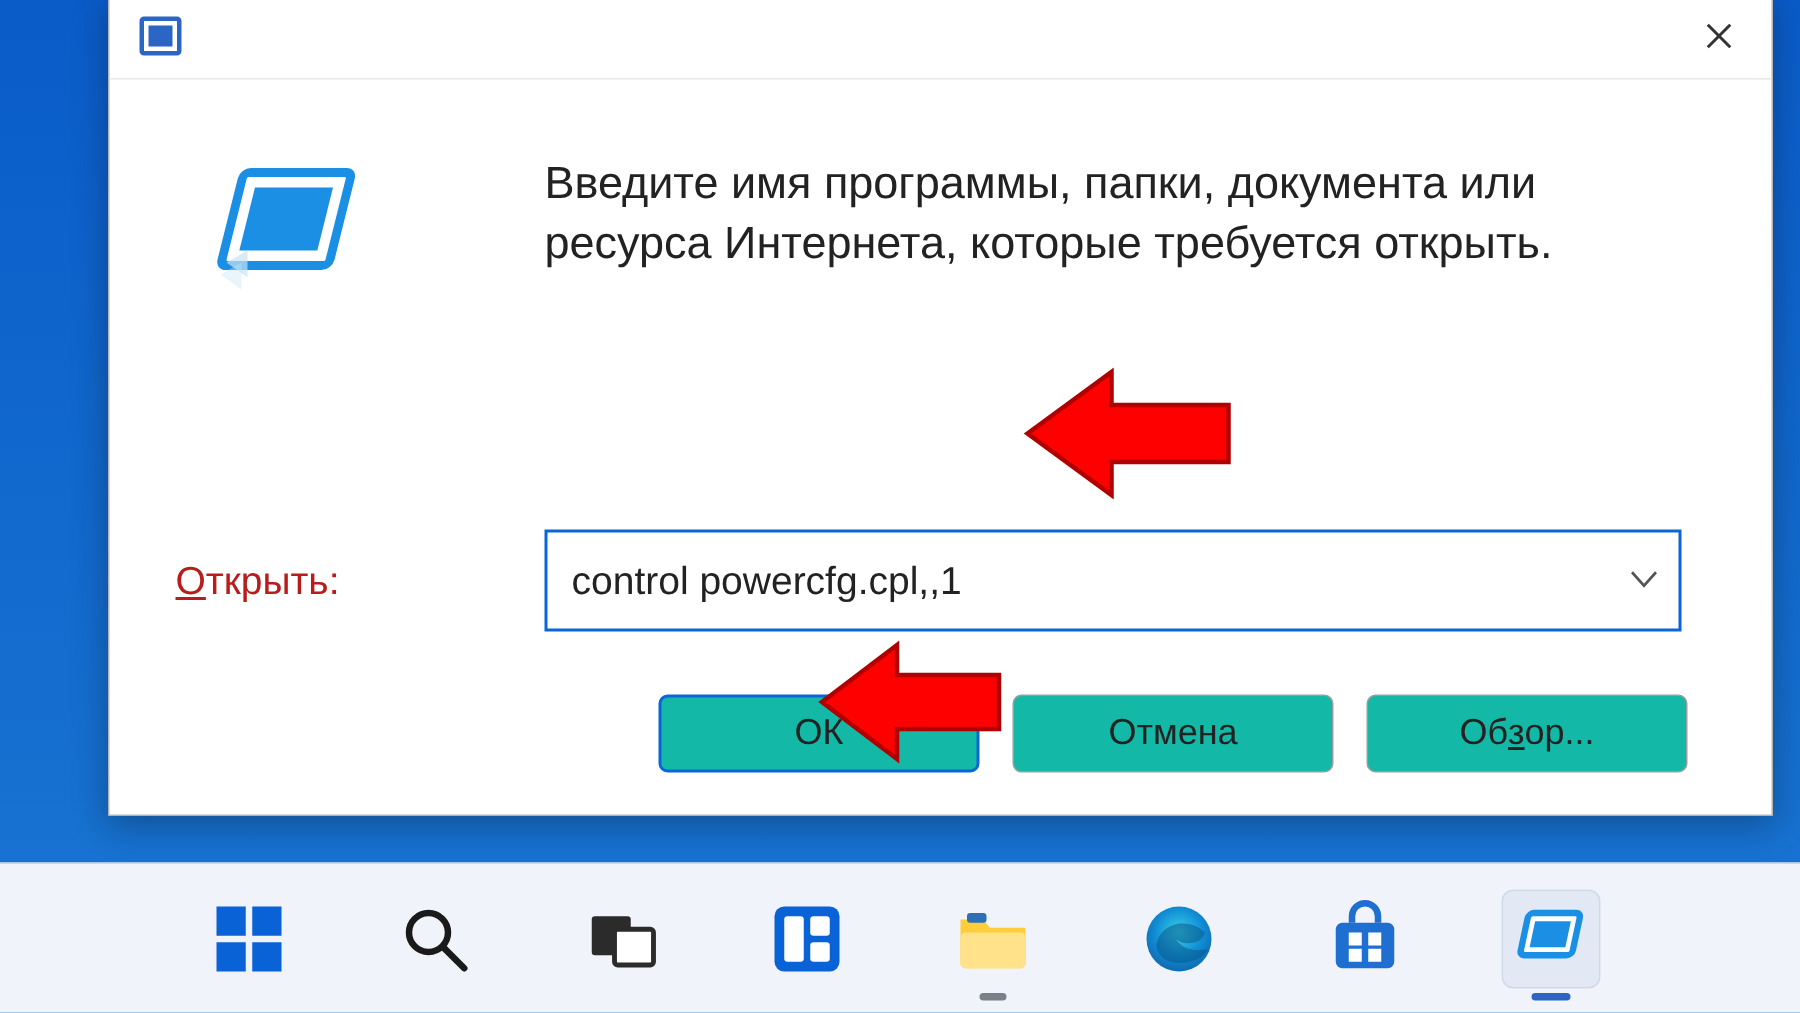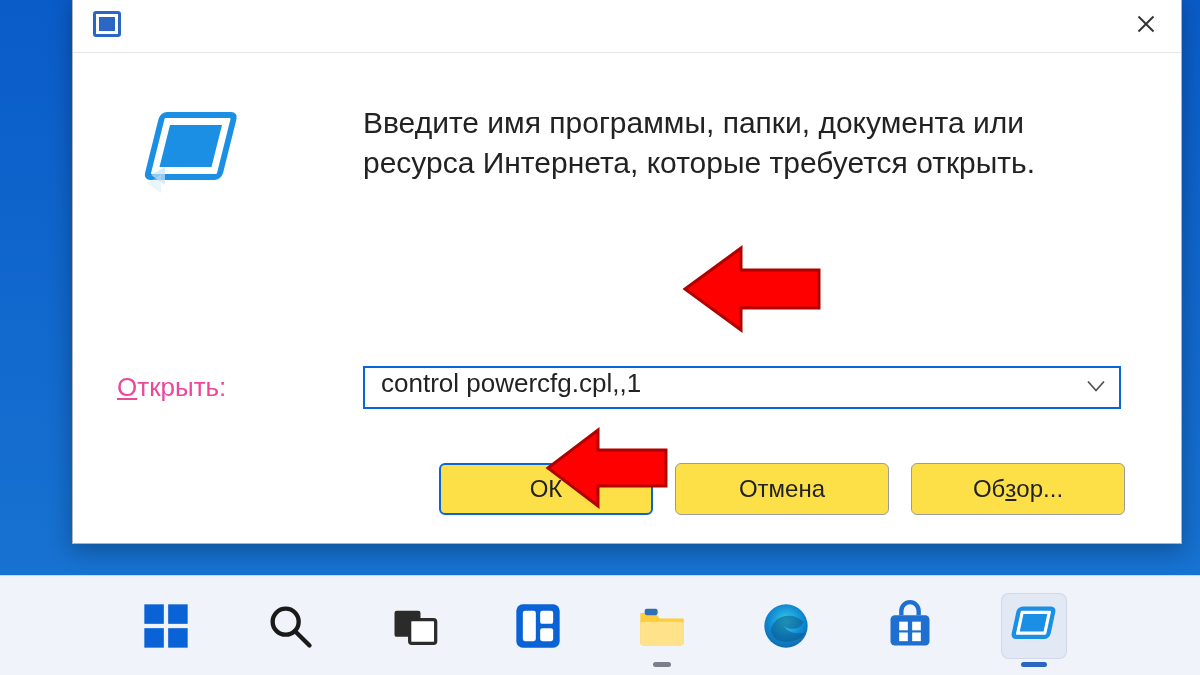--- a/index.html
+++ b/index.html
@@ -76,30 +76,30 @@
 
   .open-row {
     grid-column: 1 / 3;
     display: grid;
     grid-template-columns: 230px 1fr;
     align-items: center;
     column-gap: 30px;
     margin-top: 46px;
   }
   .open-label {
-    font-size: 26px; color: #ec4899;
+    font-size: 26px; color: #b91c1c;
     padding-left: 14px;
   }
   .open-label .ul { text-decoration: underline; }
   .combo {
     position: relative;
     border: 2px solid #0a66d8;
     background: #fff;
-    height: 43px;
-    display: flex; align-items: flex-start;
+    height: 68px;
+    display: flex; align-items: center;
     padding: 0 46px 0 16px;
   }
   .combo-input {
     border: none; outline: none; width: 100%;
     font-size: 26px; font-family: inherit; color: #222;
     background: transparent;
   }
   .combo-chev {
     position: absolute; right: 14px; top: 50%; transform: translateY(-50%);
     font-size: 18px; color: #555;
@@ -109,21 +109,21 @@
   .button-row {
     position: absolute;
     bottom: 28px; left: 0; right: 0;
     display: flex; justify-content: flex-end;
     gap: 22px;
     padding-right: 56px;
   }
   .btn {
     min-width: 214px; height: 52px;
     border: 1px solid #9c9c9c;
-    background: #fde047;
+    background: #14b8a6;
     border-radius: 6px;
     font-size: 24px; font-family: inherit;
     color: #222;
     cursor: pointer;
     display: flex; align-items: center; justify-content: center;
   }
   .btn.primary { border: 2px solid #0a66d8; }
   .btn .ul { text-decoration: underline; }
 
   

